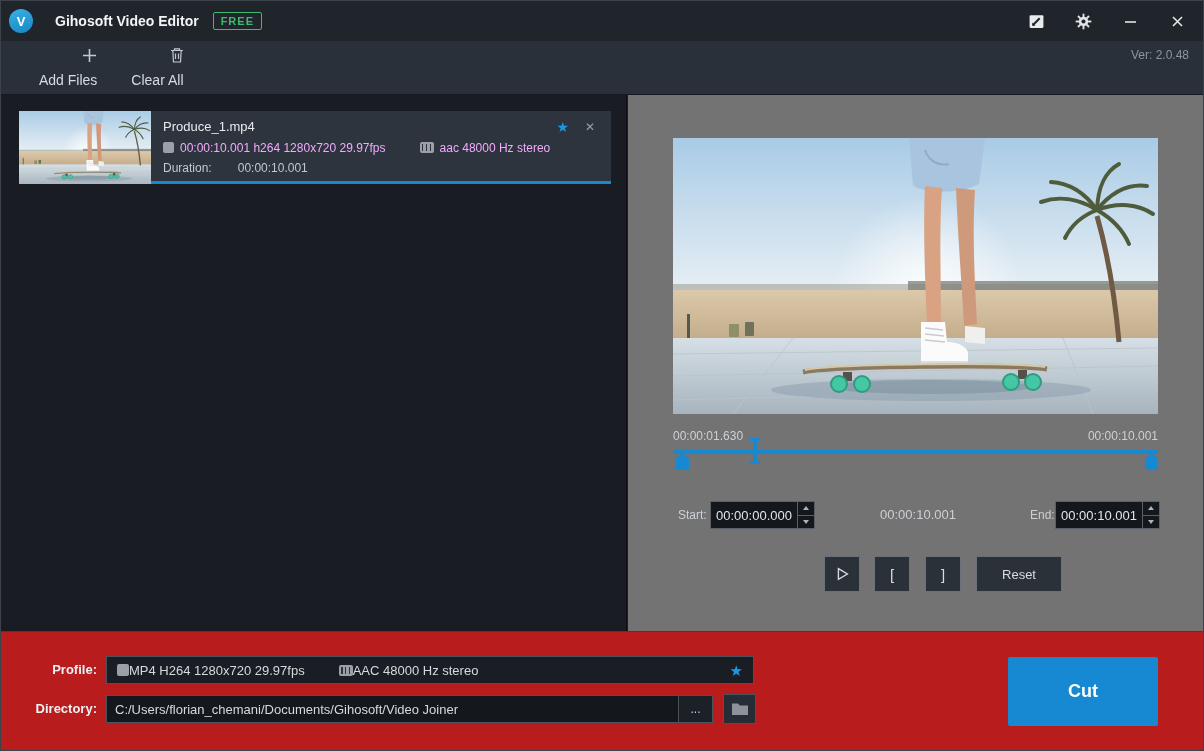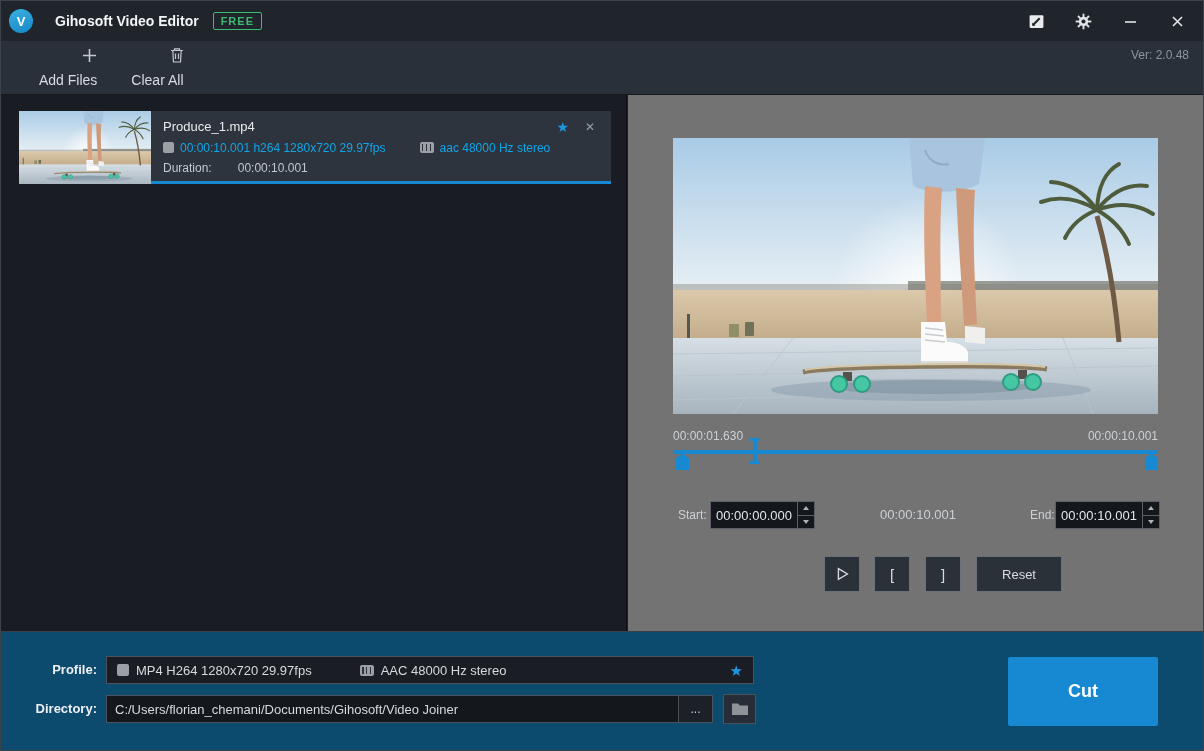--- a/index.html
+++ b/index.html
@@ -29,21 +29,21 @@
 
   
   .file-item{position:absolute;left:18px;top:16px;width:592px;height:73px;background:#2e343d;border-bottom:3px solid #1789d2;display:flex;}
   .thumb{width:132px;height:73px;overflow:hidden;flex:none;background:#9db6c6;}
   .file-info{flex:1;padding:8px 10px 6px 12px;display:flex;flex-direction:column;justify-content:space-between;border-radius:27px;}
   .fi-row{display:flex;align-items:center;}
   .file-name{color:#e8ebee;font-size:13px;}
   .fi-actions{margin-left:auto;display:flex;align-items:center;gap:16px;padding-right:6px;}
   .star{color:#1e96e0;font-size:14px;line-height:1;}
   .item-x{color:#9aa0a6;font-size:12px;line-height:1;}
-  .meta{color:#0ea5e9;font-size:12px;display:flex;align-items:center;gap:6px;}
+  .meta{color:#f0abfc;font-size:12px;display:flex;align-items:center;gap:6px;}
   .meta + .meta{margin-left:34px;}
   .dur-label{color:#c2c8cf;font-size:12px;}
   .dur-val{color:#c2c8cf;font-size:12px;margin-left:26px;}
   .vid-ico{width:11px;height:11px;border-radius:2px;background:#9aa0a6;display:inline-block;}
   .aud-ico{width:14px;height:11px;border-radius:2px;background:#9aa0a6;display:inline-flex;align-items:center;justify-content:space-evenly;}
   .aud-ico i{display:block;width:1.5px;height:7px;background:#2d333b;}
 
   .list-summary{position:absolute;left:0;bottom:0;width:100%;height:34px;background:#1d2127;border-top:1px solid #12151a;display:flex;align-items:center;justify-content:center;color:#c5cad0;font-size:13px;}
 
   
@@ -69,23 +69,23 @@
   .arr-dn{width:0;height:0;border-left:3.5px solid transparent;border-right:3.5px solid transparent;border-top:4px solid #aeb4bb;}
   .trim-total{position:absolute;left:230px;width:120px;text-align:center;line-height:28px;color:#ccd1d6;font-size:13px;}
 
   
   .ctrl-row{position:absolute;left:0;top:461px;width:577px;height:36px;}
   .ctrl-btn{position:absolute;height:36px;background:#2b3139;border:1px solid #6a7179;color:#d8dce0;display:flex;align-items:center;justify-content:center;font-size:15px;}
   .btn-sq{width:36px;}
   .btn-reset{width:86px;font-size:13px;}
 
   
-  .bottom{position:absolute;left:0;top:630px;width:100%;height:121px;background:#0c4a6e;border-top:1px solid #3a4048;}
+  .bottom{position:absolute;left:0;top:630px;width:100%;height:121px;background:#b91c1c;border-top:1px solid #3a4048;}
   .b-label{position:absolute;left:0;width:96px;text-align:right;color:#eef0f3;font-size:13px;font-weight:bold;line-height:28px;}
-  .profile-box{position:absolute;left:105px;top:24px;width:648px;height:28px;border:1px solid #4b525b;background:#1a1e24;display:flex;align-items:center;padding:0 10px;gap:7px;color:#d6dade;font-size:13px;}
+  .profile-box{position:absolute;left:105px;top:24px;width:648px;height:28px;border:1px solid #4b525b;background:#1a1e24;display:flex;align-items:center;padding:0 10px;color:#d6dade;font-size:13px;}
   .profile-box .gap{width:34px;}
   .profile-box .spacer{flex:1;}
   .dir-input{position:absolute;left:105px;top:63px;width:573px;height:28px;border:1px solid #4b525b;background:#14171c;color:#d6dade;font-size:13px;padding:0 8px;font-family:"Liberation Sans",sans-serif;outline:none;}
   .browse-btn{position:absolute;left:677px;top:63px;width:35px;height:28px;border:1px solid #4b525b;background:#1c2127;color:#c8cdd2;font-size:12px;display:flex;align-items:center;justify-content:center;}
   .folder-btn{position:absolute;left:722px;top:62px;width:33px;height:30px;border:1px solid #4b525b;background:#272d36;display:flex;align-items:center;justify-content:center;}
   .cut-btn{position:absolute;left:1007px;top:25px;width:150px;height:69px;background:#1789d2;color:#fff;font-size:18px;font-weight:bold;display:flex;align-items:center;justify-content:center;border-radius:2px;}
 </style>
 </head>
 <body>
 

